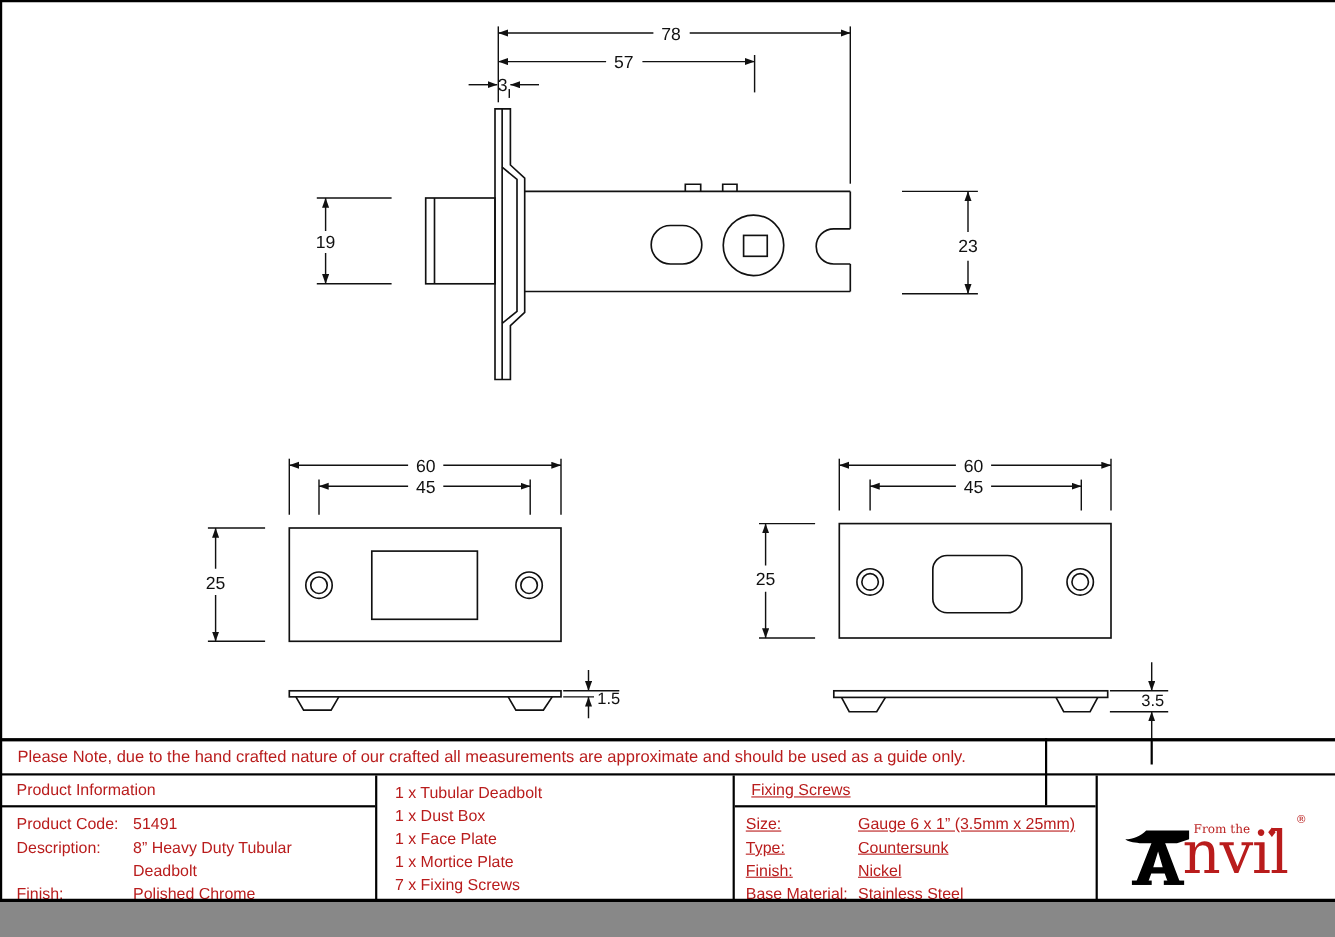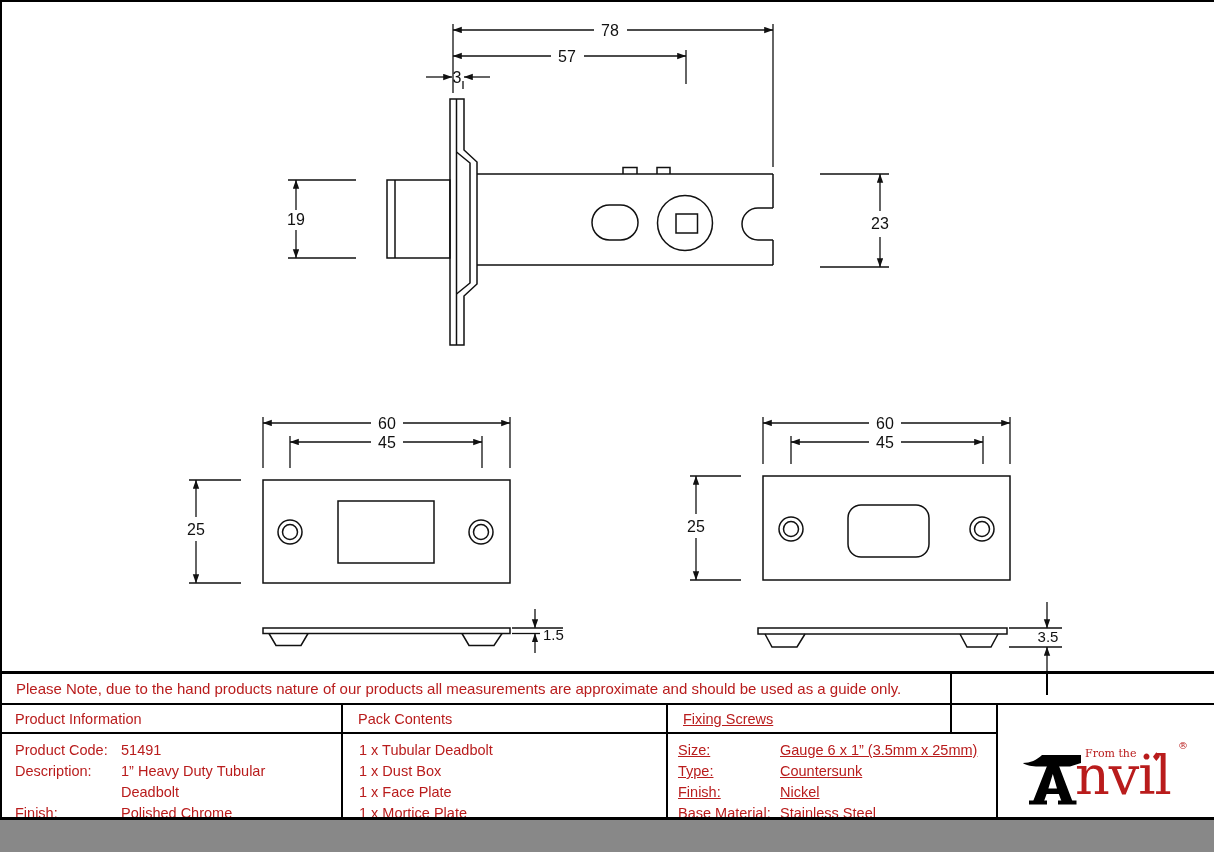--- a/index.html
+++ b/index.html
@@ -167,49 +167,48 @@
       <line x1="1047" y1="671" x2="1047" y2="647" marker-end="url(#arr)"></line>
       <text class="dim-small" x="1048" y="642" text-anchor="middle" stroke="none">3.5</text>
     </g>
   </svg>
 
   <div class="bottom">
     <div class="stub-line"></div>
     <div class="dangle-line"></div>
 
     <div class="note">
-      <span>Please Note, due to the hand products nature of our products all measurements are approximate and should be used as a guide only.</span>
+      <span>Please Note, due to the hand crafted nature of our crafted all measurements are approximate and should be used as a guide only.</span>
     </div>
 
     <div class="cols">
 
       <div class="col col-product">
         <div class="col-header">Product Information</div>
         <div class="col-body">
           <div class="kv">
             <span>Product Code:</span>
             <span>51491</span>
           </div>
           <div class="kv">
             <span>Description:</span>
-            <span>1” Heavy Duty Tubular</span>
+            <span>8” Heavy Duty Tubular</span>
           </div>
           <div class="kv">
             <span></span>
             <span>Deadbolt</span>
           </div>
           <div class="kv">
             <span>Finish:</span>
             <span>Polished Chrome</span>
           </div>
         </div>
       </div>
 
       <div class="col col-pack">
-        <div class="col-header">Pack Contents</div>
         <div class="col-body list">
           <div>1 x Tubular Deadbolt</div>
           <div>1 x Dust Box</div>
           <div>1 x Face Plate</div>
           <div>1 x Mortice Plate</div>
           <div>7 x Fixing Screws</div>
         </div>
       </div>
 
       <div class="col col-screws">

